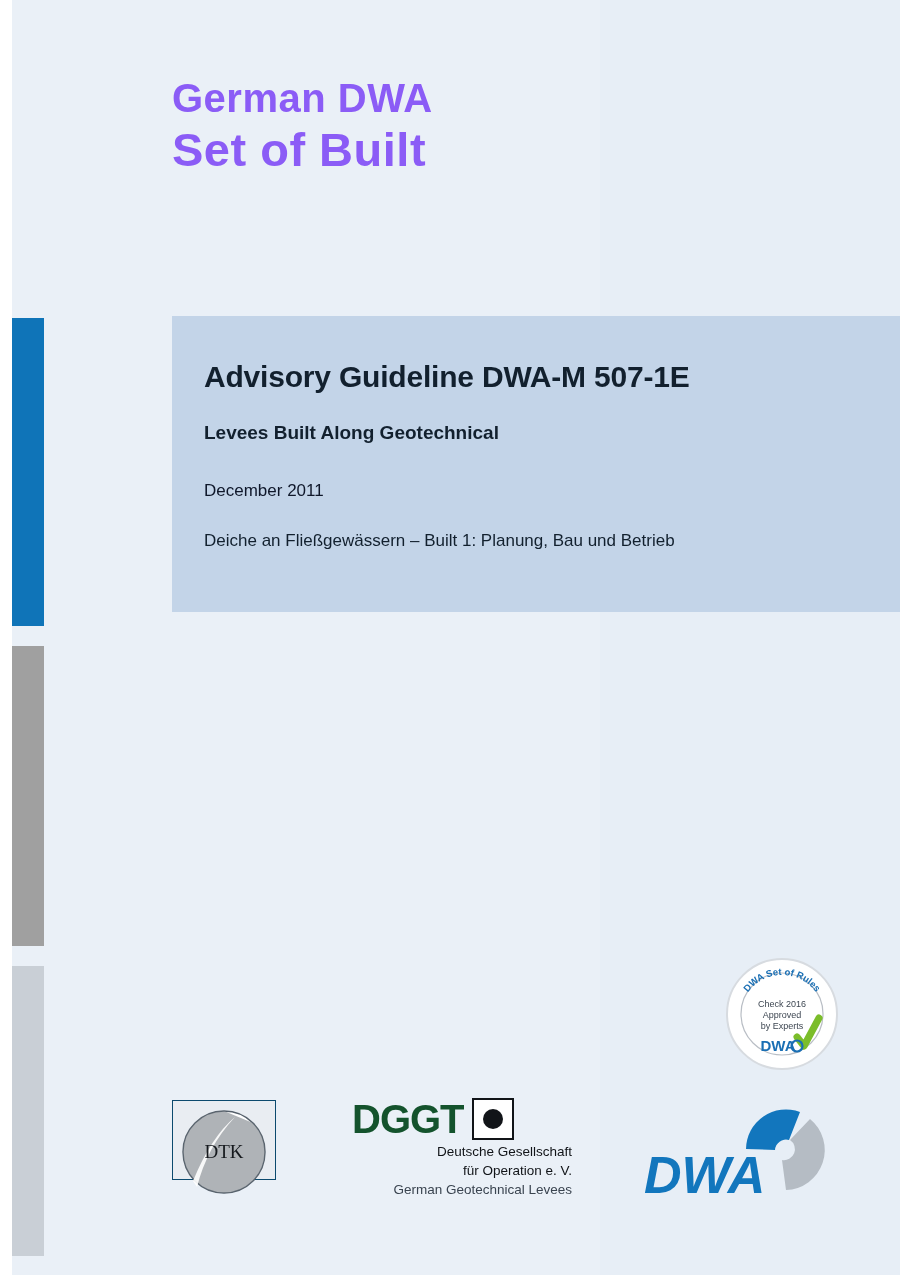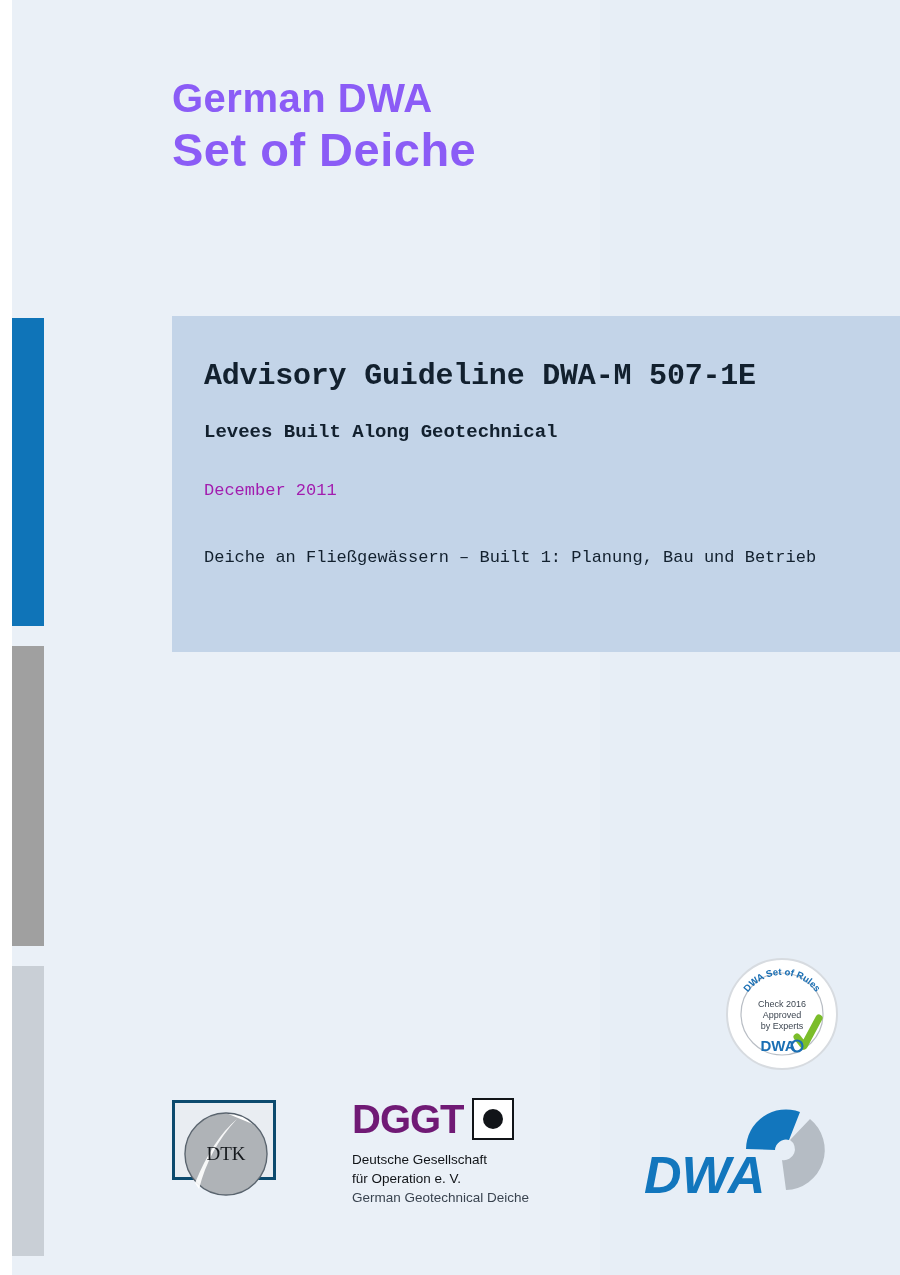--- a/index.html
+++ b/index.html
@@ -80,45 +80,44 @@
   }
   .masthead-line.l1 { font-size: 40px; }
   .masthead-line.l2 { font-size: 47px; margin-top: 8px; }
 
   
   .title-block {
     position: absolute;
     left: 172px;
     top: 316px;
     width: 728px;
-    height: 336px;
+    height: 296px;
     background: #c3d4e8;
     box-sizing: border-box;
     padding: 44px 26px 0 32px;
-    font-family: Liberation Mono, monospace;
   }
   .doc-title {
     font-size: 30px;
     font-weight: bold;
     color: #12202e;
     letter-spacing: -0.2px;
     margin: 0 0 26px 0;
     line-height: 1.1;
   }
   .doc-subtitle {
     font-size: 19px;
     font-weight: bold;
     color: #12202e;
     line-height: 1.45;
     margin: 0 0 34px 0;
   }
   .doc-date {
     font-size: 17px;
-    color: #a21caf;
-    margin: 0 0 48px 0;
+    color: #0f172a;
+    margin: 0 0 30px 0;
   }
   .doc-german {
     font-size: 17px;
     color: #12202e;
     margin: 0;
   }
 
   
   .seal {
     position: absolute;
@@ -130,40 +129,40 @@
   .seal svg { display: block; }
 
   
   .logo-dtk {
     position: absolute;
     left: 172px;
     top: 1100px;
     width: 104px;
     height: 80px;
     background: #e9edf2;
-    border: 3px solid #0c4a6e;
+    border: 1px solid #0c4a6e;
     box-sizing: border-box;
   }
   .logo-dtk svg { display: block; }
 
   .logo-dggt {
     position: absolute;
     left: 352px;
     top: 1096px;
     width: 220px;
   }
   .dggt-top {
     display: flex;
     align-items: center;
     height: 46px;
   }
   .dggt-word {
     font-size: 40px;
     font-weight: bold;
-    color: #701a75;
+    color: #14532d;
     letter-spacing: -1px;
     line-height: 1;
   }
   .dggt-mark {
     margin-left: 8px;
     width: 42px;
     height: 42px;
     border: 2px solid #111418;
     box-sizing: border-box;
     position: relative;
@@ -174,24 +173,24 @@
     position: absolute;
     left: 50%;
     top: 50%;
     transform: translate(-50%, -50%);
     width: 20px;
     height: 20px;
     border-radius: 50%;
     background: #111418;
   }
   .dggt-lines {
-    margin-top: 8px;
     font-size: 13.5px;
     color: #111418;
     line-height: 1.42;
+    text-align: right;
   }
   .dggt-lines .lastline { color: #3a4450; }
 
   .logo-dwa {
     position: absolute;
     left: 634px;
     top: 1093px;
     width: 220px;
     height: 120px;
   }
@@ -205,21 +204,21 @@
 
   <div class="right-panel"></div>
   <div class="left-white"></div>
 
   <div class="left-block block-blue"></div>
   <div class="left-block block-grey"></div>
   <div class="left-block block-lightgrey"></div>
 
   <div class="masthead">
     <div class="masthead-line l1">German DWA</div>
-    <div class="masthead-line l2">Set of Deiche</div>
+    <div class="masthead-line l2">Set of Built</div>
   </div>
 
   <div class="title-block">
     <div class="doc-title">Advisory Guideline DWA-M 507-1E</div>
     <div class="doc-subtitle">
       <div>Levees Built Along Geotechnical</div>
     </div>
     <div class="doc-date">December 2011</div>
     <div class="doc-german">Deiche an Fließgewässern – Built 1: Planung, Bau und Betrieb</div>
   </div>
@@ -253,21 +252,21 @@
   </div>
 
   <div class="logo-dggt">
     <div class="dggt-top">
       <div class="dggt-word">DGGT</div>
       <div class="dggt-mark"></div>
     </div>
     <div class="dggt-lines">
       <div>Deutsche Gesellschaft</div>
       <div>für Operation e. V.</div>
-      <div class="lastline">German Geotechnical Deiche</div>
+      <div class="lastline">German Geotechnical Levees</div>
     </div>
   </div>
 
   <div class="logo-dwa">
     <svg width="220" height="120" viewBox="0 0 220 120" xmlns="http://www.w3.org/2000/svg">
       <path d="M 112 56 A 40 40 0 0 1 166 19 L 155 47 A 11 11 0 0 0 141 57 Z" fill="#1276bd"></path>
       <path d="M 176 26 A 40 40 0 0 1 152 97 L 148 67 A 11 11 0 0 0 156 47 Z" fill="#b5bcc4"></path>
       <text x="10" y="100" font-family="Liberation Sans, sans-serif" font-size="52" font-weight="bold" font-style="italic" fill="#1276bd">DWA</text>
     </svg>
   </div>

